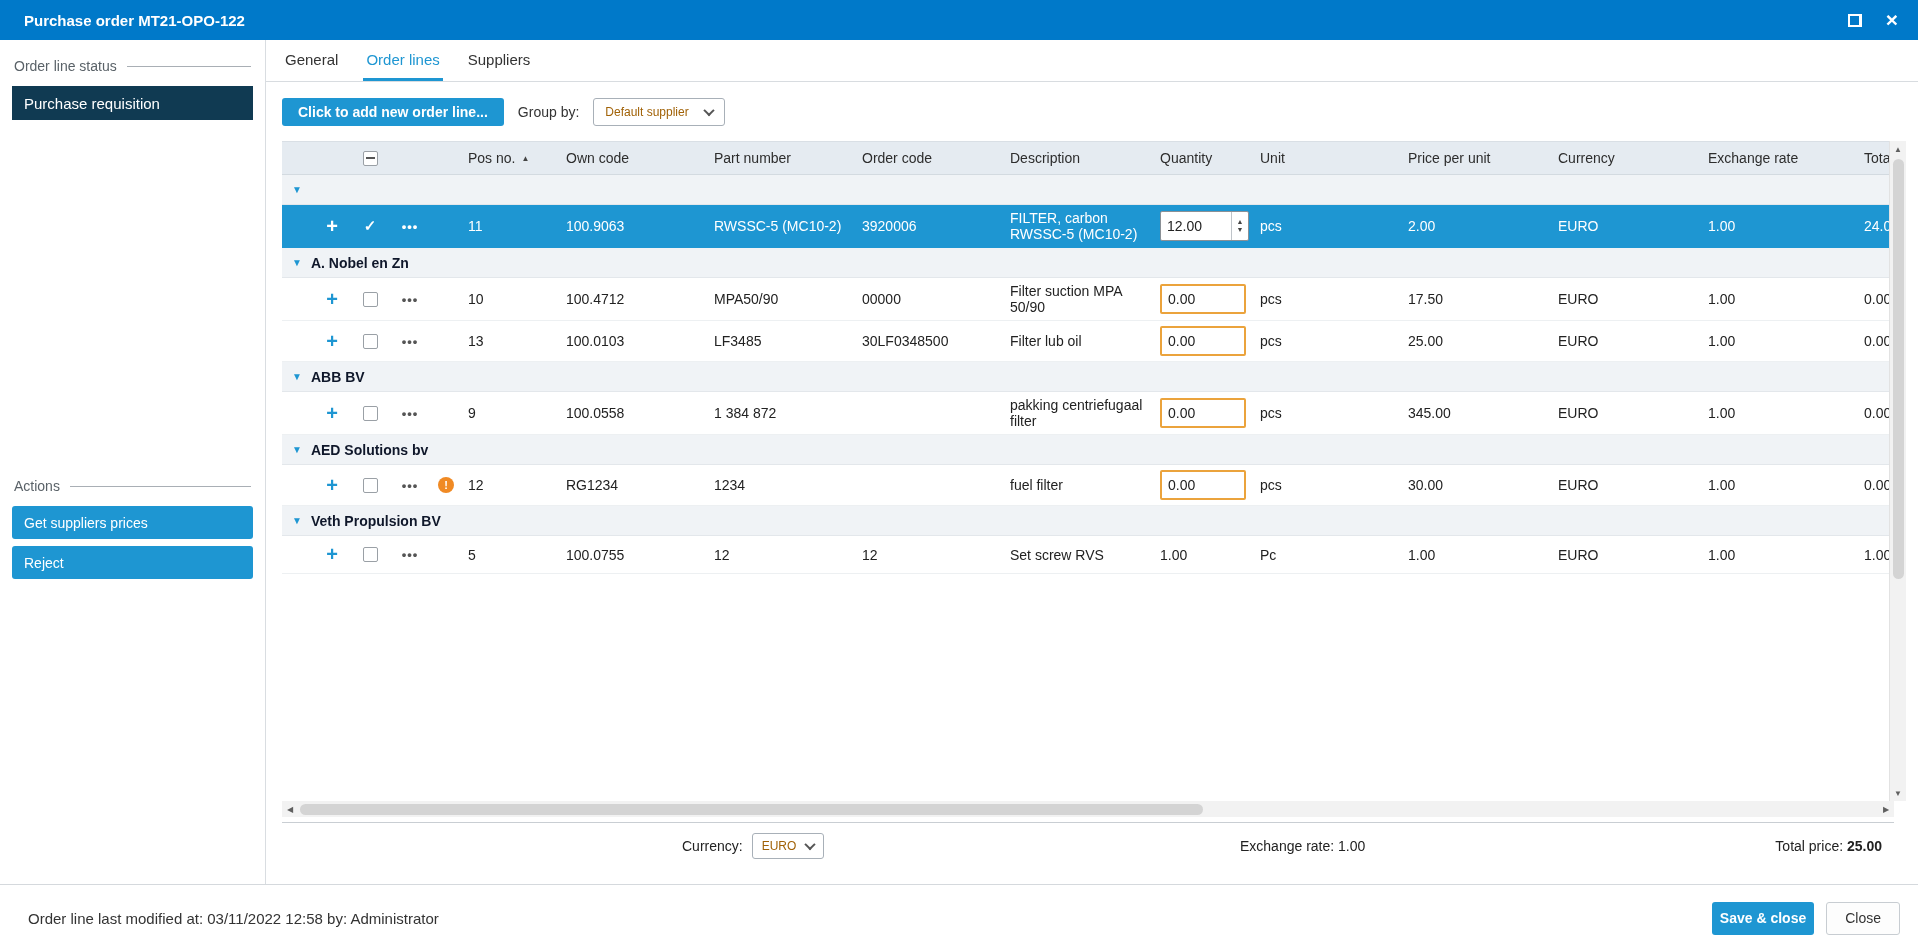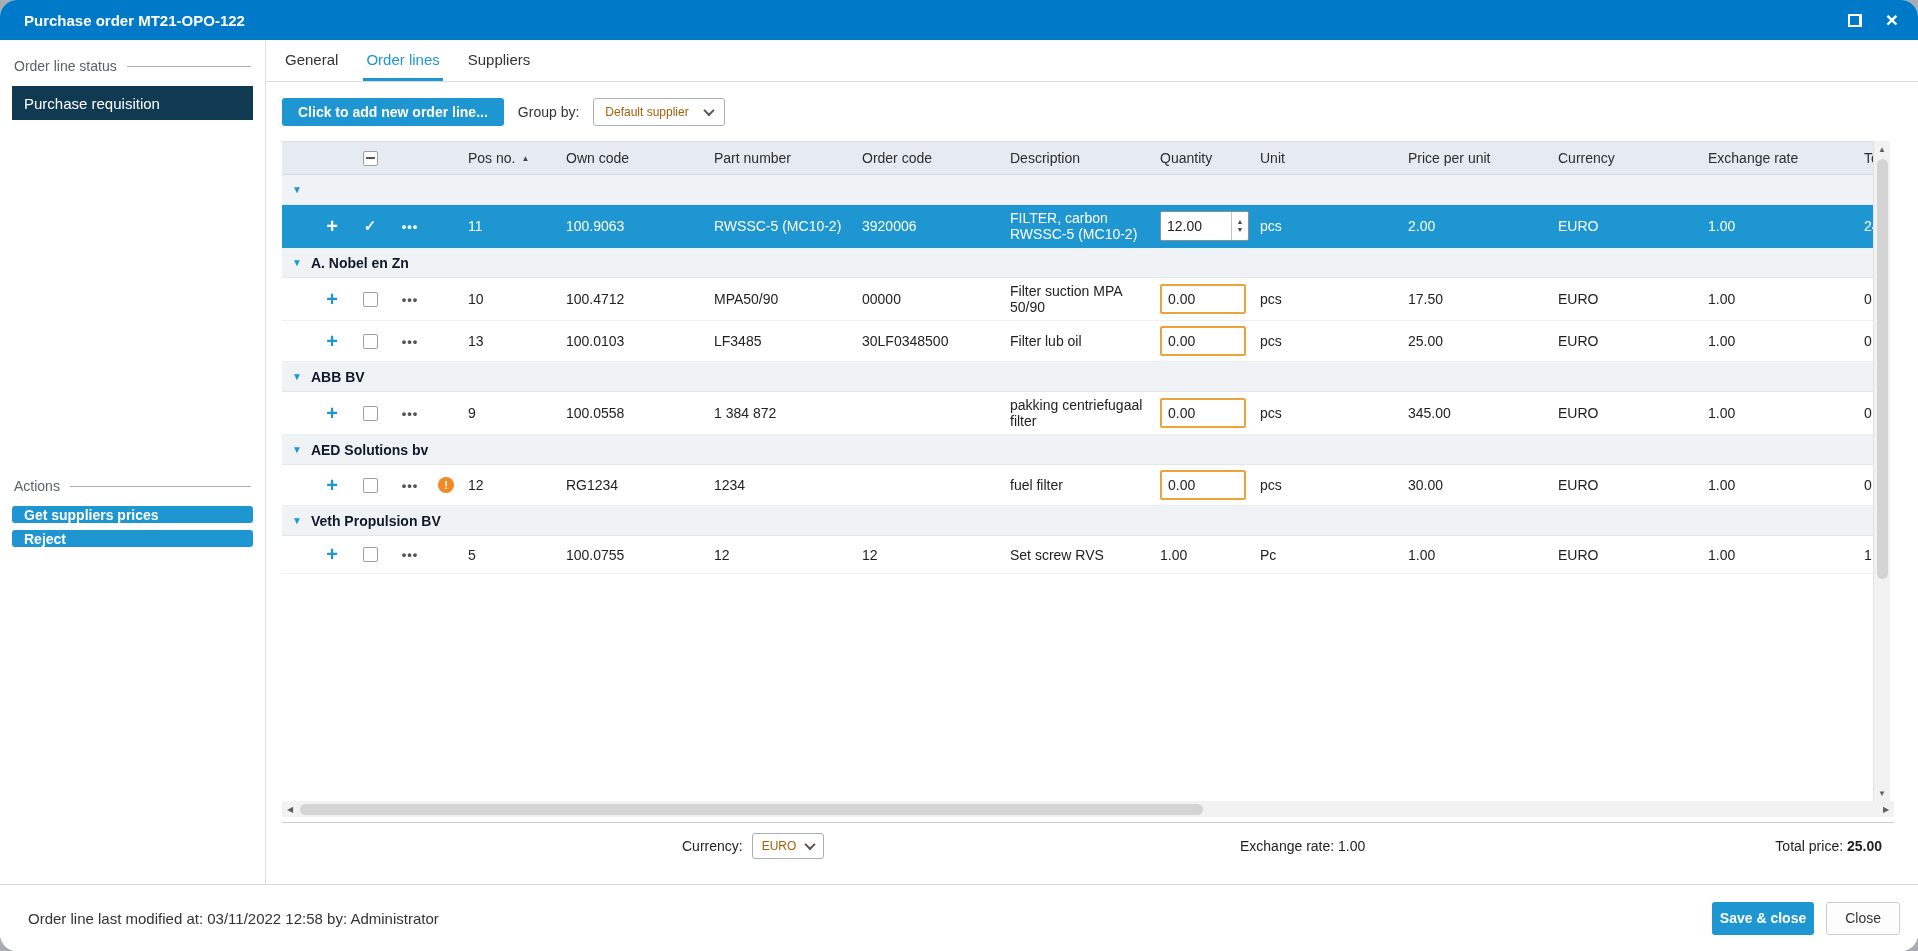--- a/index.html
+++ b/index.html
@@ -1,55 +1,55 @@
 <!DOCTYPE html>
 <html><head>
 <meta charset="utf-8">
 <style>
   * { margin:0; padding:0; box-sizing:border-box; }
   html,body { width:1918px; height:951px; overflow:hidden; }
   body { background:#a8adb3; font-family:"Liberation Sans", sans-serif; font-size:14px; color:#222; }
 
-  .window { width:1918px; height:951px; background:#fff; border-radius:17px; overflow:hidden; display:flex; flex-direction:column; }
+  .window { width:1918px; height:951px; background:#fff; border-radius:0; overflow:hidden; display:flex; flex-direction:column; }
 
   
   .titlebar { flex:0 0 40px; background:#0079C9; display:flex; align-items:center; padding:0 20px 0 24px; }
   .titlebar .title { flex:1; color:#fff; font-weight:bold; font-size:15px; }
   .tb-icon { color:#fff; margin-left:24px; cursor:pointer; display:inline-flex; align-items:center; justify-content:center; }
   .icon-restore { position:relative; width:14px; height:13px; }
   .icon-restore::before { content:""; position:absolute; right:0; top:0; width:9px; height:9px; border:2px solid #fff; }
   .icon-restore::after { content:""; position:absolute; left:0; bottom:0; width:9px; height:9px; border:2px solid #fff; background:#0079C9; }
   .icon-close { font-size:21px; line-height:20px; font-weight:bold; }
 
   
   .body-row { flex:1; display:flex; min-height:0; background:#fff; }
 
   
   .sidebar { flex:0 0 266px; border-right:1px solid #d9dde1; padding:18px 12px 0 12px; display:flex; flex-direction:column; }
   .section-label { display:flex; align-items:center; color:#5a6268; font-size:14px; margin:0 2px 12px 2px; }
   .section-label .rule { flex:1; height:1px; background:#a9afb5; margin-left:10px; }
   .status-item { background:#103A52; color:#fff; font-size:15px; height:34px; display:flex; align-items:center; padding:0 12px; cursor:pointer; }
   .actions-label { margin-top:358px; }
-  .action-btn { display:block; width:100%; background:#1E96D2; color:#fff; border:none; border-radius:3px; height:17px; font-size:14px; font-weight:700; text-align:left; padding:0 12px; margin-bottom:7px; cursor:pointer; font-family:inherit; }
+  .action-btn { display:block; width:100%; background:#1E96D2; color:#fff; border:none; border-radius:3px; height:33px; font-size:14px; font-weight:400; text-align:left; padding:0 12px; margin-bottom:7px; cursor:pointer; font-family:inherit; }
 
   
   .main { flex:1; display:flex; flex-direction:column; min-width:0; }
 
   .tabbar { flex:0 0 42px; border-bottom:1px solid #d8dce0; display:flex; align-items:stretch; gap:22px; padding-left:16px; }
   .tab { display:flex; align-items:center; padding:0 3px; font-size:15px; color:#333; border-bottom:3px solid transparent; cursor:pointer; }
   .tab.active { color:#1E96D2; border-bottom-color:#1E96D2; }
 
   .toolbar { flex:0 0 59px; display:flex; align-items:center; padding-left:16px; gap:14px; }
   .add-btn { background:#1E96D2; color:#fff; border:none; border-radius:3px; height:28px; padding:0 16px; font-size:14px; font-weight:600; cursor:pointer; font-family:inherit; }
   .groupby-label { font-size:14px; color:#333; }
   .select { height:28px; background:#fff; border:1px solid #a8b0b8; border-radius:3px; display:inline-flex; align-items:center; gap:16px; padding:0 11px; font-size:12px; color:#a16207; cursor:pointer;text-align:center; }
   .chev { width:8px; height:8px; border-right:2px solid #555; border-bottom:2px solid #555; transform:rotate(45deg) translate(-1px,-1px); }
 
   
-  .table-zone { flex:0 0 660px; display:flex; margin:0 28px 0 16px; min-width:0; }
+  .table-zone { flex:0 0 660px; display:flex; margin:0 12px 0 16px; min-width:0; }
   .table-viewport { flex:1; overflow:hidden; background:#fff; }
   .table-inner { width:1724px; }
   .trow { display:grid; grid-template-columns:30px 40px 36px 44px 28px 98px 148px 148px 148px 150px 100px 148px 150px 150px 156px 150px; align-items:center; }
   .thead { background:#E5EBF1; height:34px; border-top:1px solid #d9dfe5; border-bottom:1px solid #d3dae0; font-size:14px; color:#2d2d2d; }
   .cell { padding:2px 8px; overflow:hidden; }
   .thead .cell { display:flex; align-items:center; white-space:nowrap; }
   .sort { font-size:8px; margin-left:6px; color:#444; }
   .cc { display:flex; align-items:center; justify-content:center; height:100%; }
   .c-box { width:15px; height:15px; background:#fff; border:1px solid #9aa0a6; border-radius:2px; cursor:pointer; display:flex; align-items:center; justify-content:center; }
   .dash { width:9px; height:2px; background:#555; }

